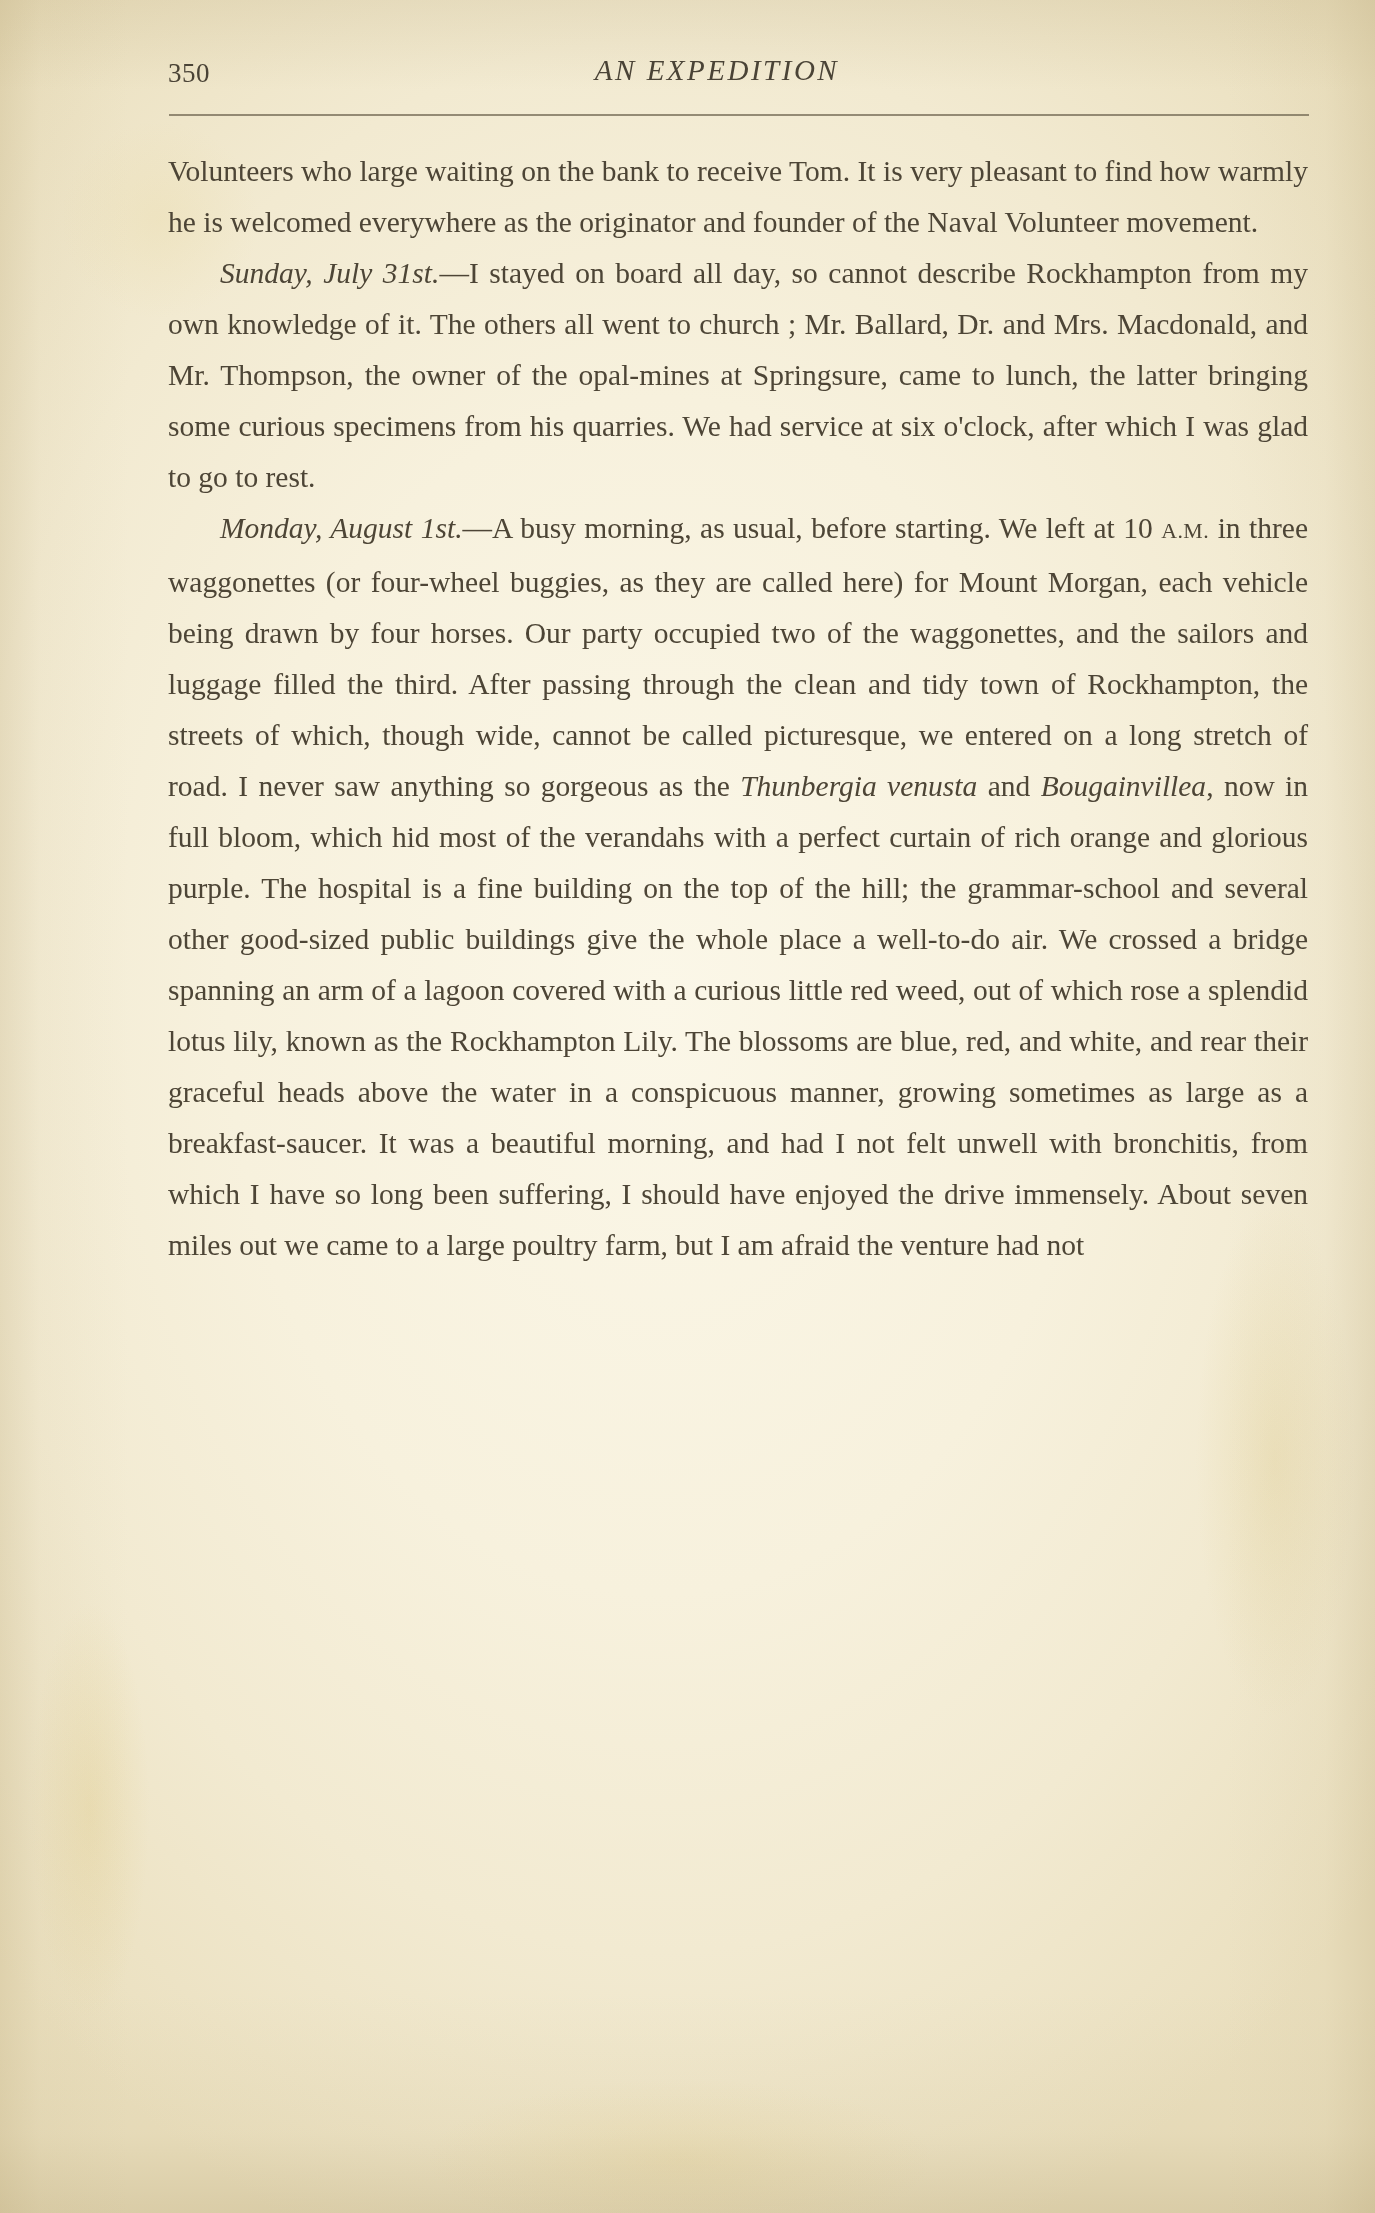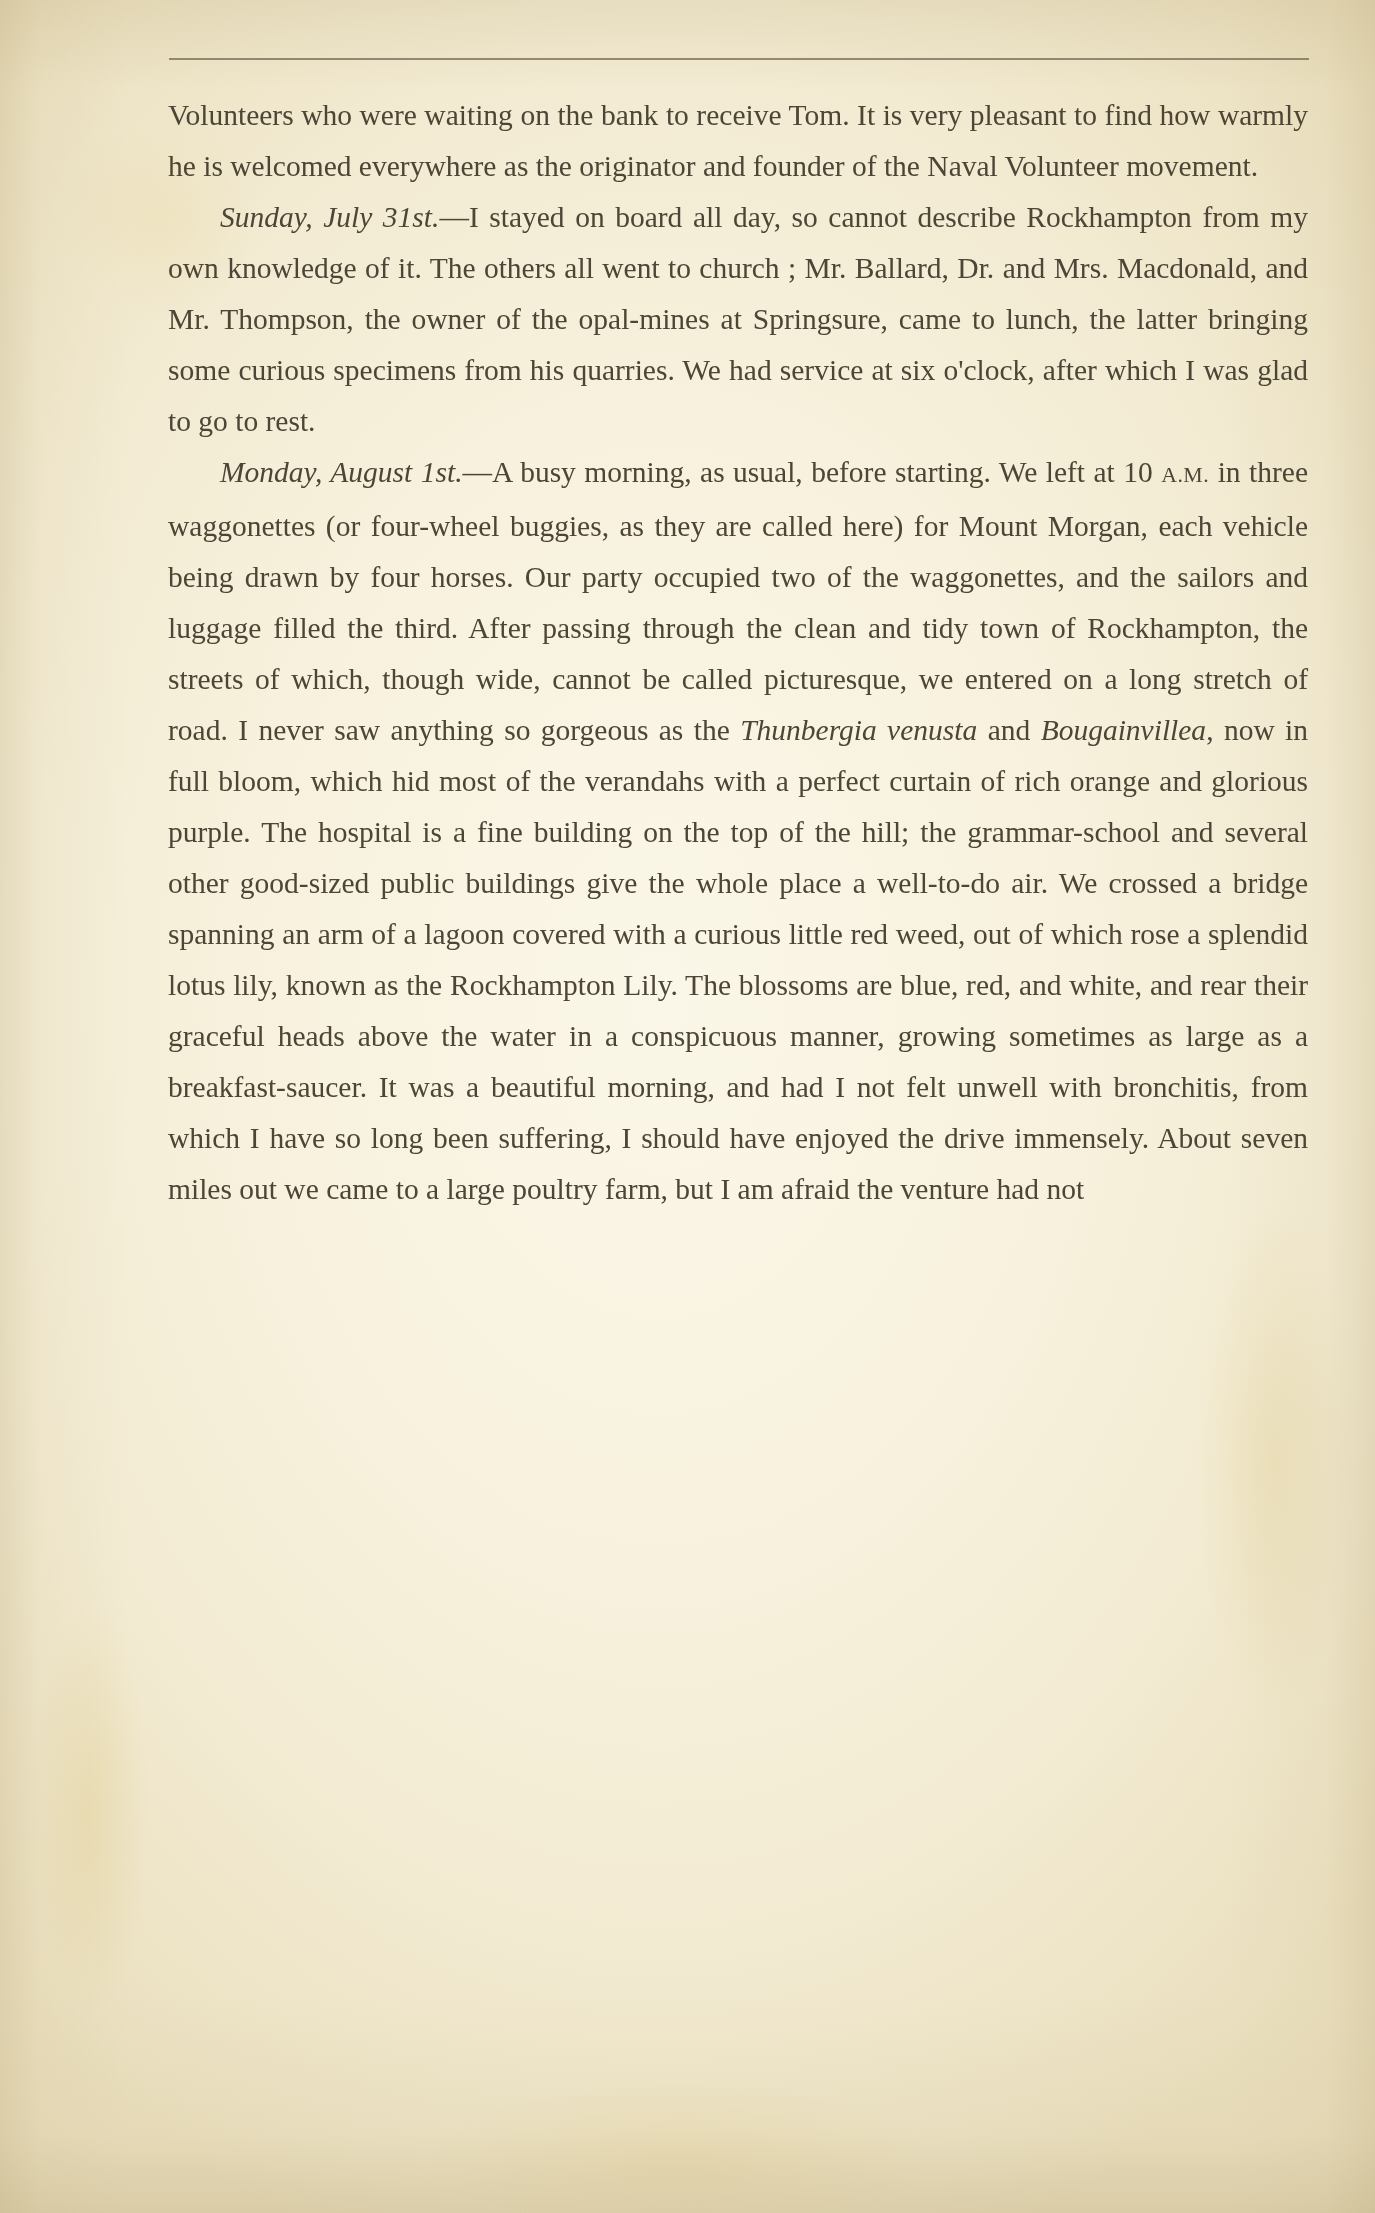--- a/index.html
+++ b/index.html
@@ -122,27 +122,31 @@
 
 <div class="page">
   <div class="blotch b1"></div>
   <div class="blotch b2"></div>
   <div class="blotch b3"></div>
   <div class="blotch b4"></div>
 </div>
 
 <div class="content">
 
+  <div class="header">
+    <div class="folio">350</div>
+    <div class="running-title">AN EXPEDITION</div>
+  </div>
 
   <div class="rule"></div>
 
   <div class="body-text fade-wrap">
 
     <p>
-      <span>Volunteers who were waiting on the bank to receive Tom.  It is very pleasant to find how warmly he is welcomed everywhere as the originator and founder of the Naval Volunteer movement.</span>
+      <span>Volunteers who large waiting on the bank to receive Tom.  It is very pleasant to find how warmly he is welcomed everywhere as the originator and founder of the Naval Volunteer movement.</span>
     </p>
 
     <p class="indent">
       <span class="dateline">Sunday, July 31st.</span><span>—I stayed on board all day, so cannot describe Rockhampton from my own knowledge of it.  The others all went to church ; Mr. Ballard, Dr. and Mrs. Macdonald, and Mr. Thompson, the owner of the opal-mines at Springsure, came to lunch, the latter bringing some curious specimens from his quarries.  We had service at six o'clock, after which I was glad to go to rest.</span>
     </p>
 
     <p class="indent">
       <span class="dateline">Monday, August 1st.</span><span>—A busy morning, as usual, before starting.  We left at 10 </span><span class="smallcaps">A.M.</span><span> in three waggonettes (or four-wheel buggies, as they are called here) for Mount Morgan, each vehicle being drawn by four horses.  Our party occupied two of the waggonettes, and the sailors and luggage filled the third. After passing through the clean and tidy town of Rockhampton, the streets of which, though wide, cannot be called picturesque, we entered on a long stretch of road.  I never saw anything so gorgeous as the </span><em class="species">Thunbergia venusta</em><span> and </span><em class="species">Bougainvillea</em><span>, now in full bloom, which hid most of the verandahs with a perfect curtain of rich orange and glorious purple.  The hospital is a fine building on the top of the hill; the grammar-school and several other good-sized public buildings give the whole place a well-to-do air.  We crossed a bridge spanning an arm of a lagoon covered with a curious little red weed, out of which rose a splendid lotus lily, known as the Rockhampton Lily.  The blossoms are blue, red, and white, and rear their graceful heads above the water in a conspicuous manner, growing sometimes as large as a breakfast-saucer.  It was a beautiful morning, and had I not felt unwell with bronchitis, from which I have so long been suffering, I should have enjoyed the drive immensely.  About seven miles out we came to a large poultry farm, but I am afraid the venture had not</span>
     </p>
 

